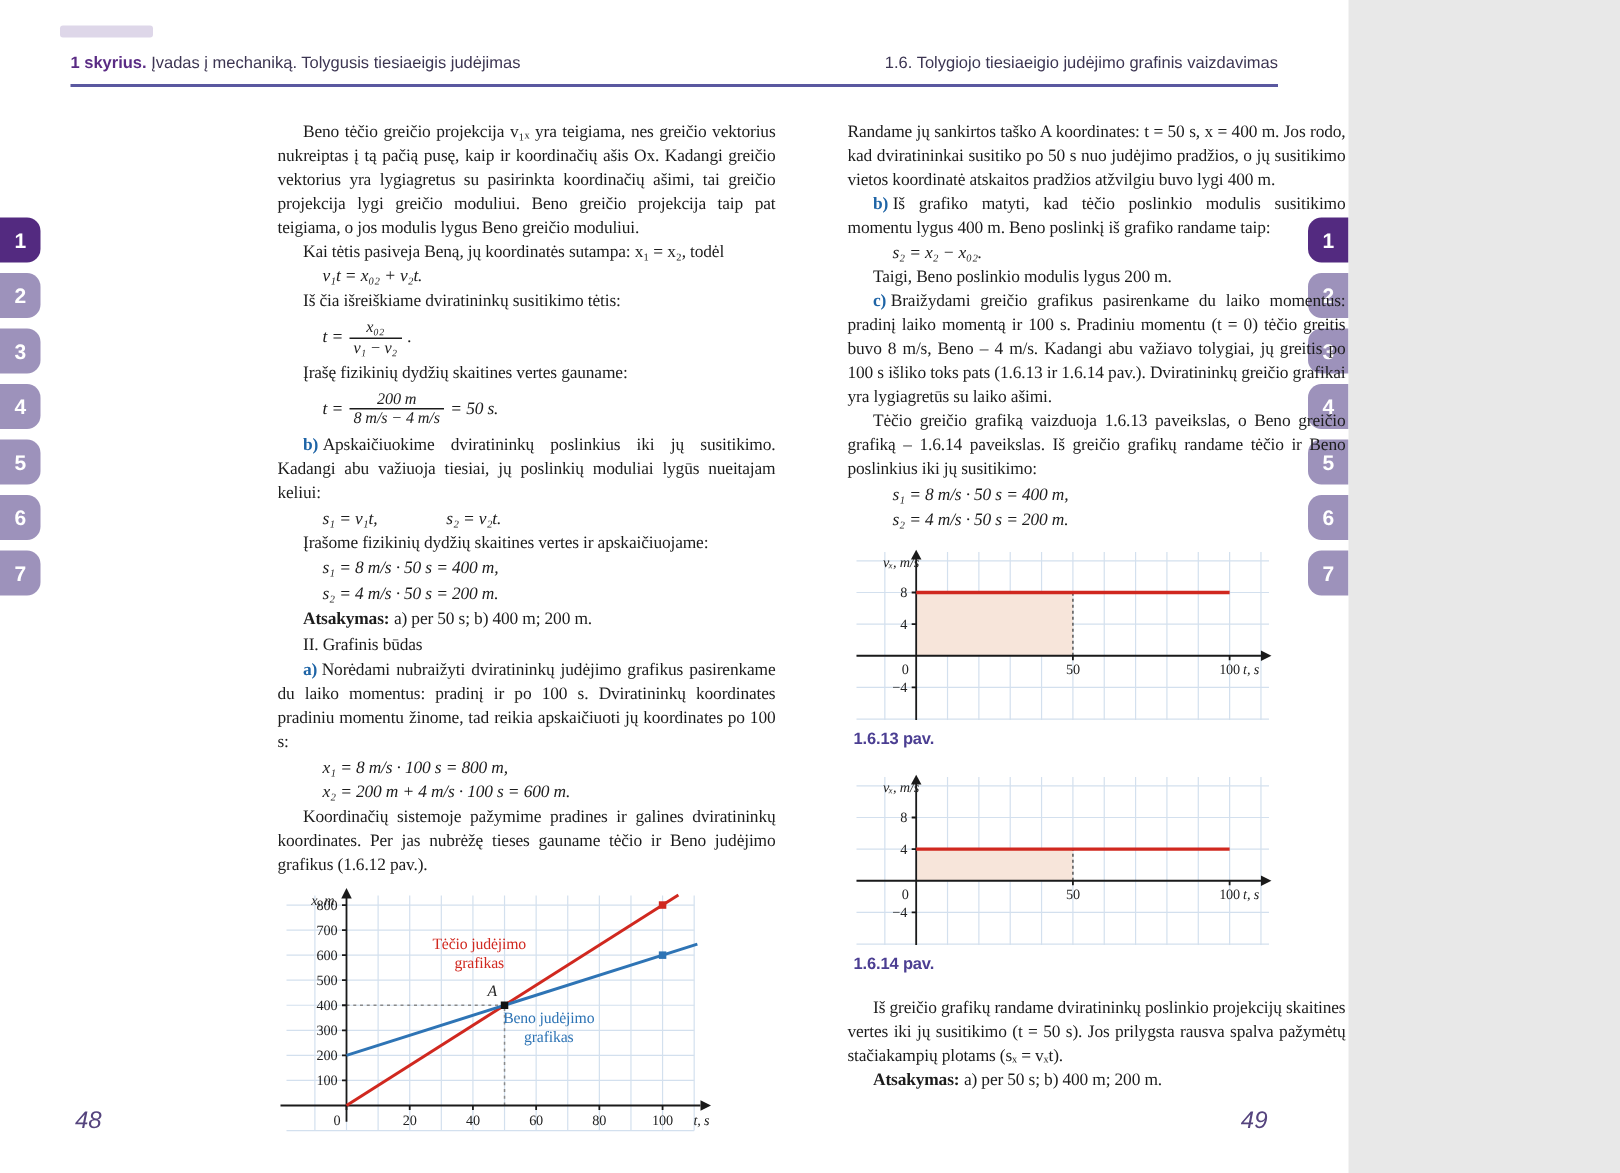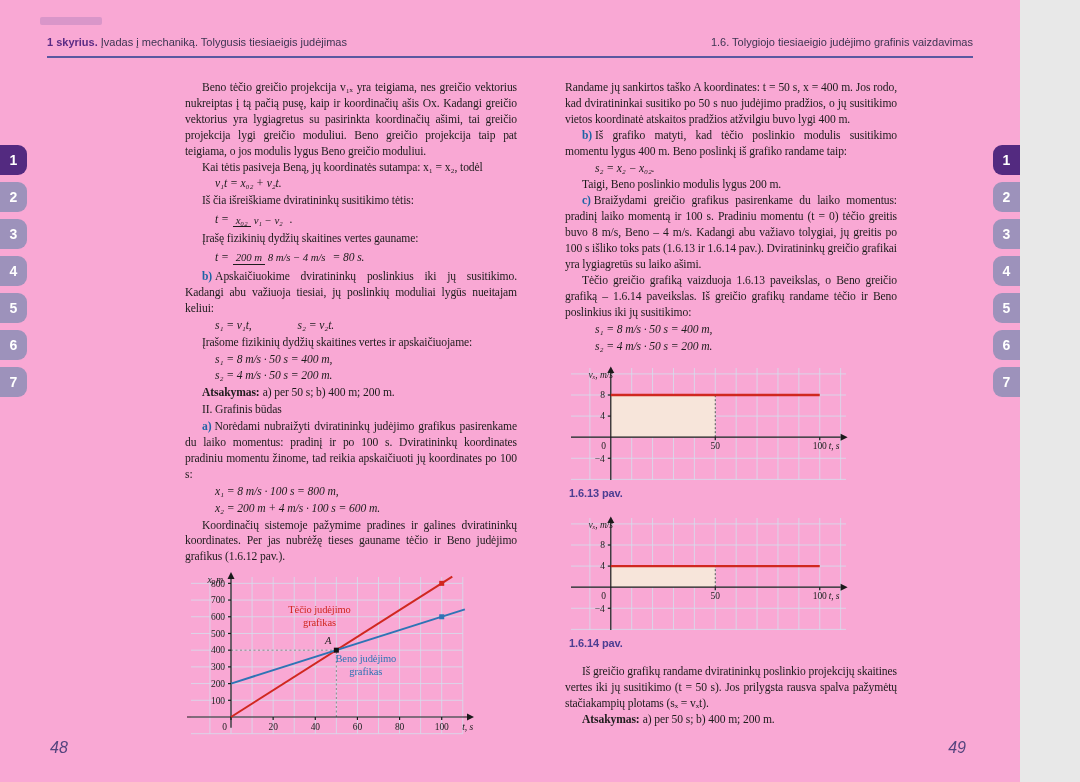--- a/index.html
+++ b/index.html
@@ -1,16 +1,16 @@
 <!DOCTYPE html>
 <html><head>
 <meta charset="utf-8">
 <style>
   html,body{margin:0;padding:0;background:#e8e8e8;}
-  .canvas{position:relative;width:1020px;height:782px;background:#f9a8d4;overflow:hidden;
+  .canvas{position:relative;width:899px;height:782px;background:#ffffff;overflow:hidden;
           font-family:"Liberation Serif", serif;color:#1c1c1c;}
   
   .hdr{position:absolute;top:36px;left:47px;right:47px;height:16px;
        font-family:"Liberation Sans", sans-serif;font-size:11px;color:#3c3552;}
   .hdr-left{position:absolute;left:0;top:0;}
   .hdr-right{position:absolute;right:0;top:0;}
   .chapter-num{font-weight:700;color:#5a2b84;margin-right:3px;}
   .hdr-rule{position:absolute;top:56px;left:47px;right:47px;height:2px;background:#5a58a0;}
   .artifact{position:absolute;left:40px;top:17px;width:62px;height:8px;background:#7a5fa8;opacity:.25;border-radius:2px;}
   
@@ -26,21 +26,21 @@
   .col-left{left:185px;}
   .col-right{left:565px;}
   .col p{margin:0;text-indent:17px;}
   .col p.noindent{text-indent:0;}
   .lbl-blue{color:#1e64a6;font-weight:700;margin-right:3px;}
   .lbl-bold{font-weight:700;margin-right:3px;}
   .h2{font-weight:400;margin:1px 0;text-indent:17px;}
   .eq{margin:1px 0 1px 30px;font-style:italic;
       font-family:"Liberation Serif","DejaVu Serif","DejaVu Sans",serif;}
   .eq .gap2{margin-left:46px;}
-  .frac{display:inline-flex;text-align:center;vertical-align:middle;
+  .frac{display:inline-flex;flex-direction:column;text-align:center;vertical-align:middle;
         margin:0 4px;line-height:1.15;font-size:10.8px;}
   .frac .num{border-bottom:1px solid #1c1c1c;padding:0 3px;}
   .frac .den{padding:0 3px;}
   .eq-frac{margin:3px 0 3px 30px;font-style:italic;display:flex;align-items:center;}
   
   .fig{margin:6px 0 0 0;padding:0;}
   .fig svg{display:block;}
   .figcap{margin-top:4px;font-family:"Liberation Sans", sans-serif;font-weight:700;
           font-size:11px;color:#4b3e92;}
   .fig-vel{margin-left:4px;}
@@ -92,21 +92,21 @@
         </span>
       <span>.</span>
     </div>
     <p>Įrašę fizikinių dydžių skaitines vertes gauname:</p>
     <div class="eq-frac">
       <span>t =</span>
       <span class="frac">
           <span class="num">200 m</span>
           <span class="den">8 m/s − 4 m/s</span>
         </span>
-      <span>= 80 s.</span>
+      <span>= 50 s.</span>
     </div>
     <p><span class="lbl-blue">b)</span><span>Apskaičiuokime dviratininkų poslinkius iki jų susitikimo. Kadangi abu važiuoja tiesiai, jų poslinkių moduliai lygūs nueitajam keliui:</span></p>
     <div class="eq"><span>s₁ = v₁t,</span><span class="gap2">s₂ = v₂t.</span></div>
     <p>Įrašome fizikinių dydžių skaitines vertes ir apskaičiuojame:</p>
     <div class="eq">s₁ = 8 m/s · 50 s = 400 m,</div>
     <div class="eq">s₂ = 4 m/s · 50 s = 200 m.</div>
     <p><span class="lbl-bold">Atsakymas:</span><span>a) per 50 s; b) 400 m; 200 m.</span></p>
     <div class="h2">II. Grafinis būdas</div>
     <p><span class="lbl-blue">a)</span><span>Norėdami nubraižyti dviratininkų judėjimo grafikus pasirenkame du laiko momentus: pradinį ir po 100 s. Dviratininkų koordinates pradiniu momentu žinome, tad reikia apskaičiuoti jų koordinates po 100 s:</span></p>
     <div class="eq">x₁ = 8 m/s · 100 s = 800 m,</div>

